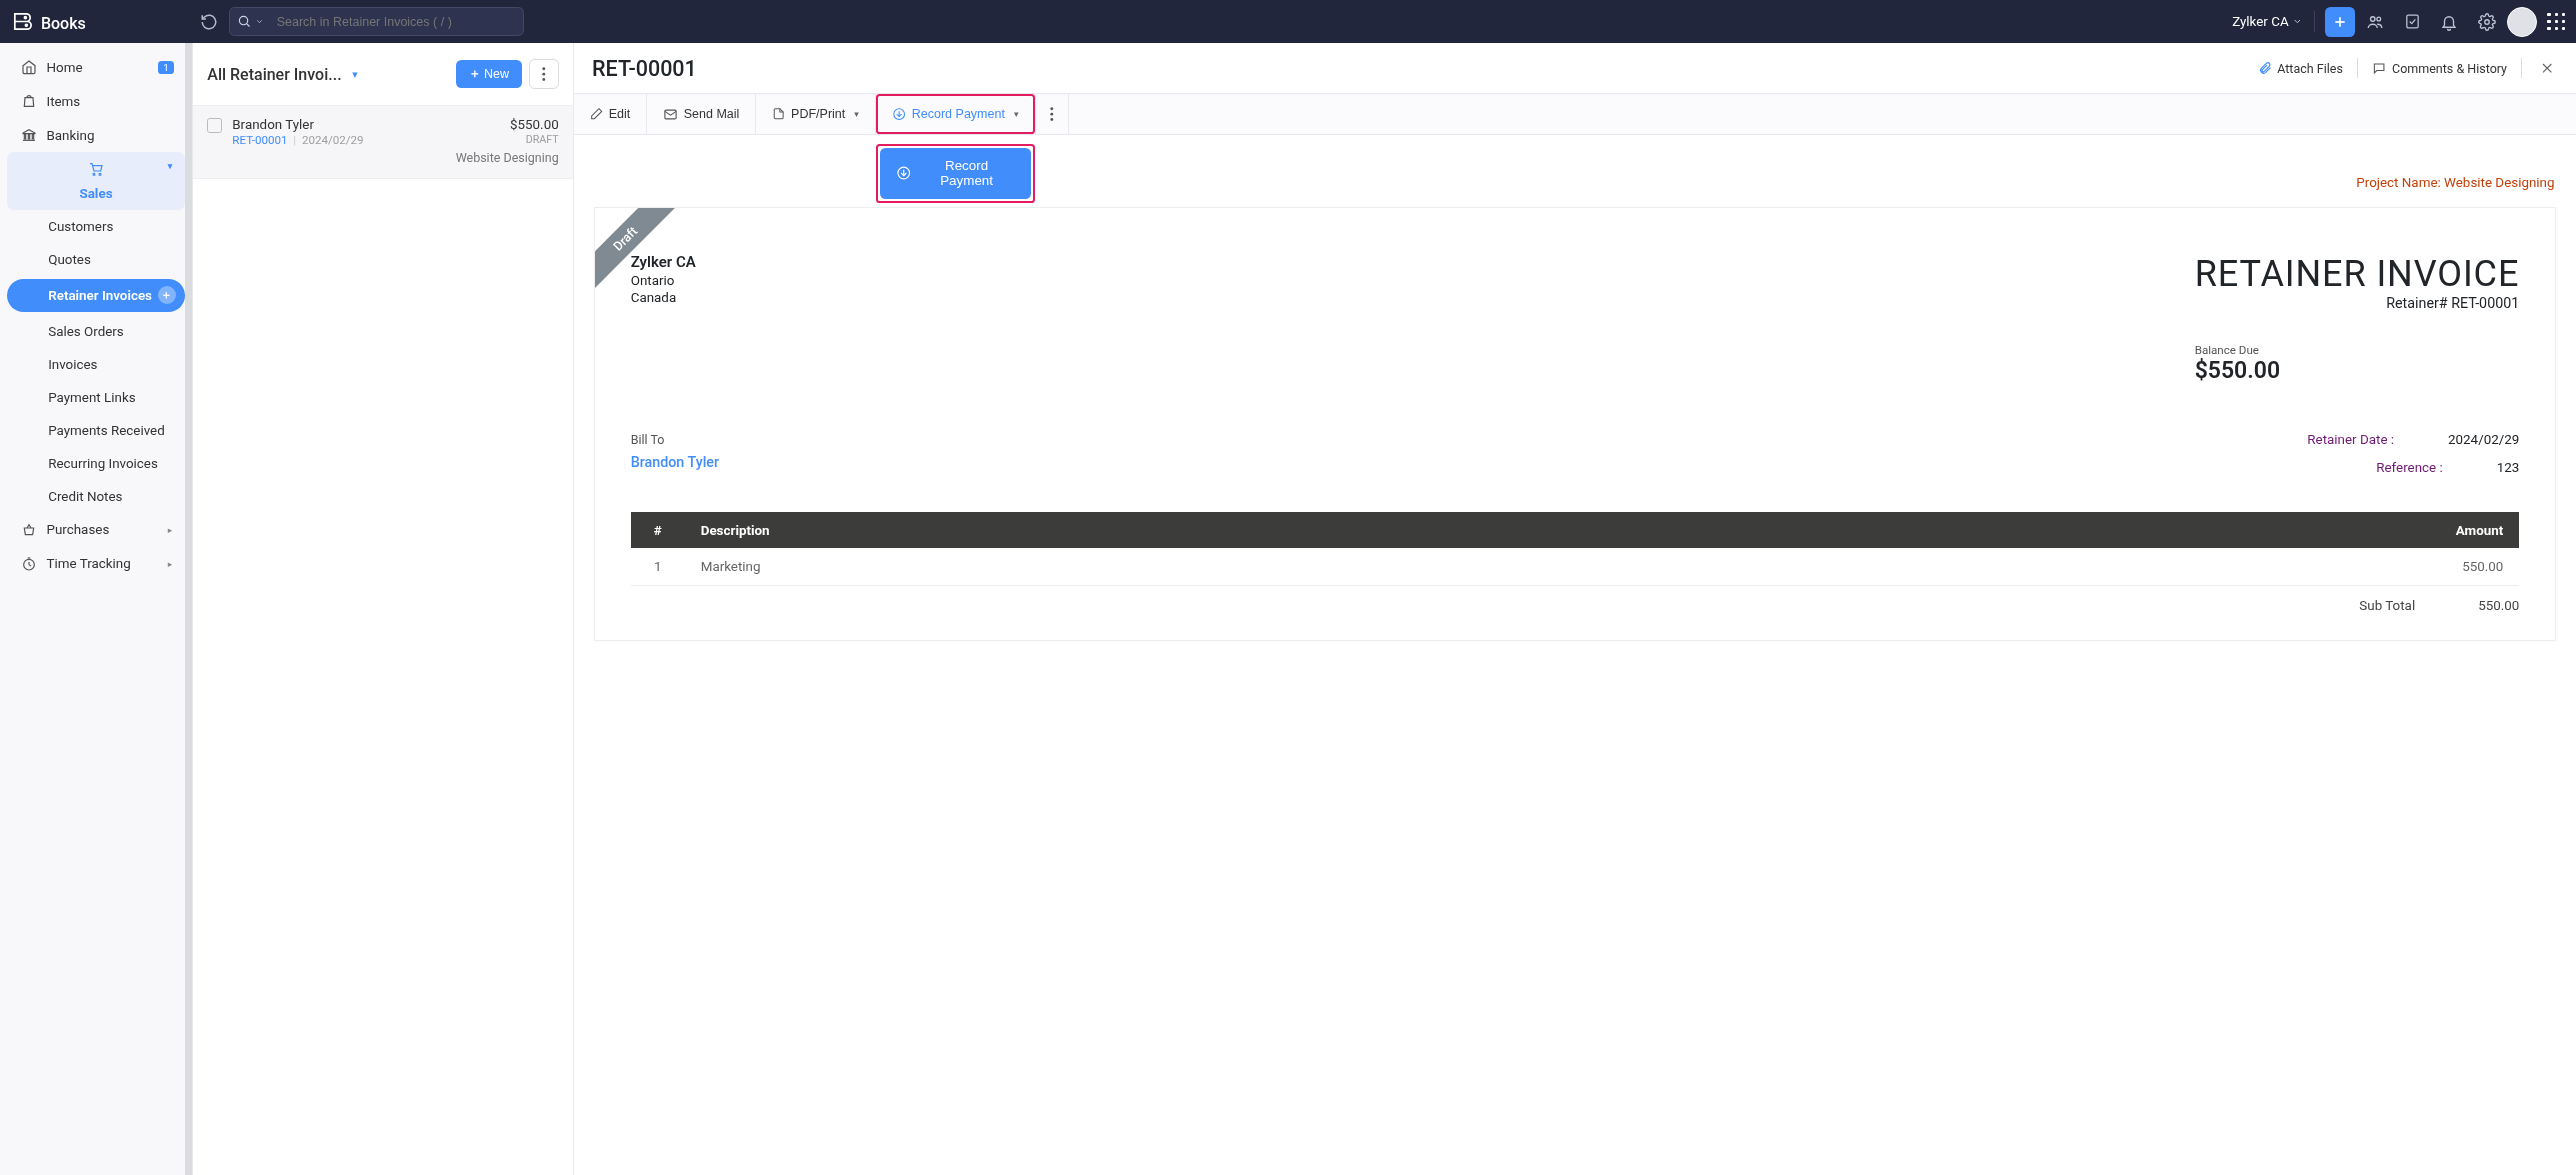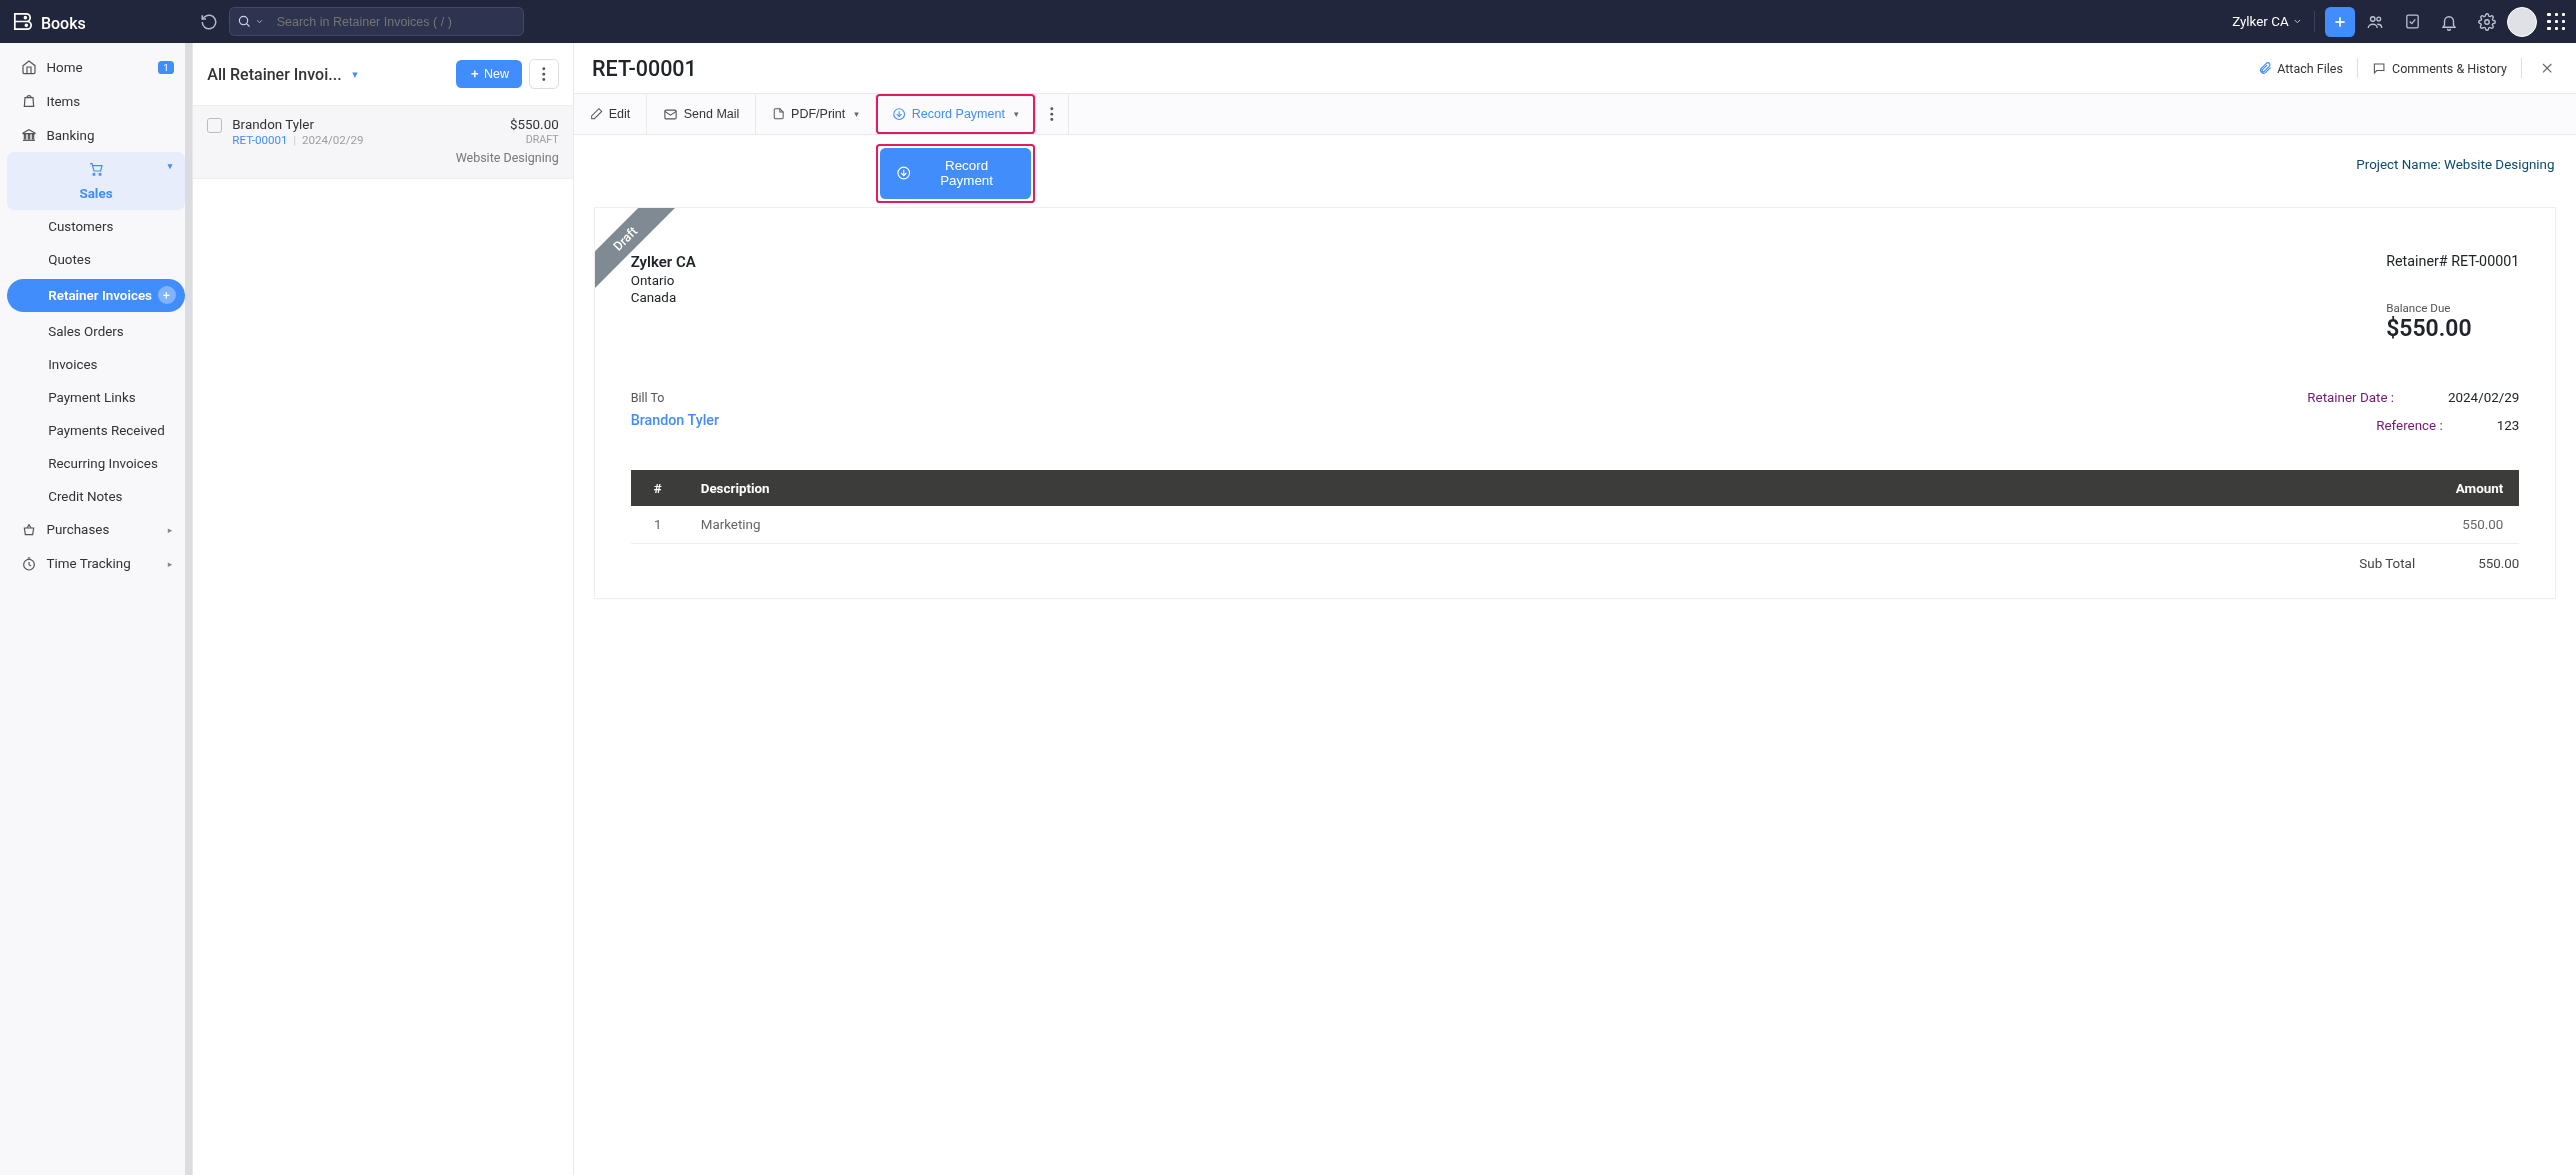--- a/index.html
+++ b/index.html
@@ -71,21 +71,21 @@
 .action-btn { display:flex; align-items:center; gap:5.4px; padding: 12.5px 16px; cursor:pointer; color:#333; background:transparent; border:none; font-size:12.5px; }
 .action-btn.dropdown::after { content:"▾"; font-size:9px; color:#666; margin-left:3.6px; }
 .action-btn.record { color:#408dfb; }
 .highlight-box { border:2.7px solid #e31b5f; border-radius:3.6px; padding:1.8px; }
 .record-popup-wrap { position:relative; }
 .record-popup { position:absolute; top:50px; left:0; }
 .record-popup-btn { background:#408dfb; color:#fff; padding:10.7px 16px; border:none; border-radius:5.4px; font-size:13.4px; display:flex; align-items:center; gap:7.2px; cursor:pointer; }
 .kebab-sm { padding: 0 14.3px; display:flex; align-items:center; cursor:pointer; }
 
 .detail-scroll { flex:1; overflow-y:auto; padding-top: 72px; position:relative; }
-.project-name { position:absolute; top:22px; right:21.5px; color:#0c4a6e; font-size:13.4px;margin-left:28px; }
+.project-name { position:absolute; top:40px; right:21.5px; color:#c2410c; font-size:13.4px;margin-left:28px; }
 .invoice-card { background:#fff; border:0.9px solid #eee; margin: 0 19.7px 36px; padding: 45px 36px 27px; position:relative; box-shadow: 0 0.9px 2.7px rgba(0,0,0,0.04); }
 .draft-ribbon { position:absolute; top:0; left:0; width:82px; height:82px; overflow:hidden; }
 .draft-ribbon-inner { position:absolute; width:125px; background:#7f8a92; color:#fff; text-align:center; font-size:12.5px; font-weight:500; padding:5.4px 0; transform:rotate(-45deg); top:18px; left:-32px; }
 .invoice-top { display:flex; justify-content:space-between; }
 .invoice-from .name { font-weight:600; font-size:15px; }
 .invoice-from div { font-size:13.4px; margin-bottom:1.8px; }
 .invoice-title { text-align:right; }
 .invoice-title h1 { font-size:36px; font-weight:400; letter-spacing:0.9px; }
 .invoice-number { font-size:14.3px; margin-top:0; font-weight:400; }
 .balance-due { text-align:left; margin-top:32px; }
@@ -410,20 +410,21 @@
           <div class="draft-ribbon">
             <div class="draft-ribbon-inner">Draft</div>
           </div>
           <div class="invoice-top">
             <div class="invoice-from">
               <div class="name">Zylker CA</div>
               <div>Ontario</div>
               <div>Canada</div>
             </div>
             <div class="invoice-title">
+              <h1>RETAINER INVOICE</h1>
               <div class="invoice-number">
                 <span>Retainer#</span>
                 <span>RET-00001</span>
               </div>
               <div class="balance-due">
                 <div class="balance-label">Balance Due</div>
                 <div class="balance-amt">$550.00</div>
               </div>
             </div>
           </div>

